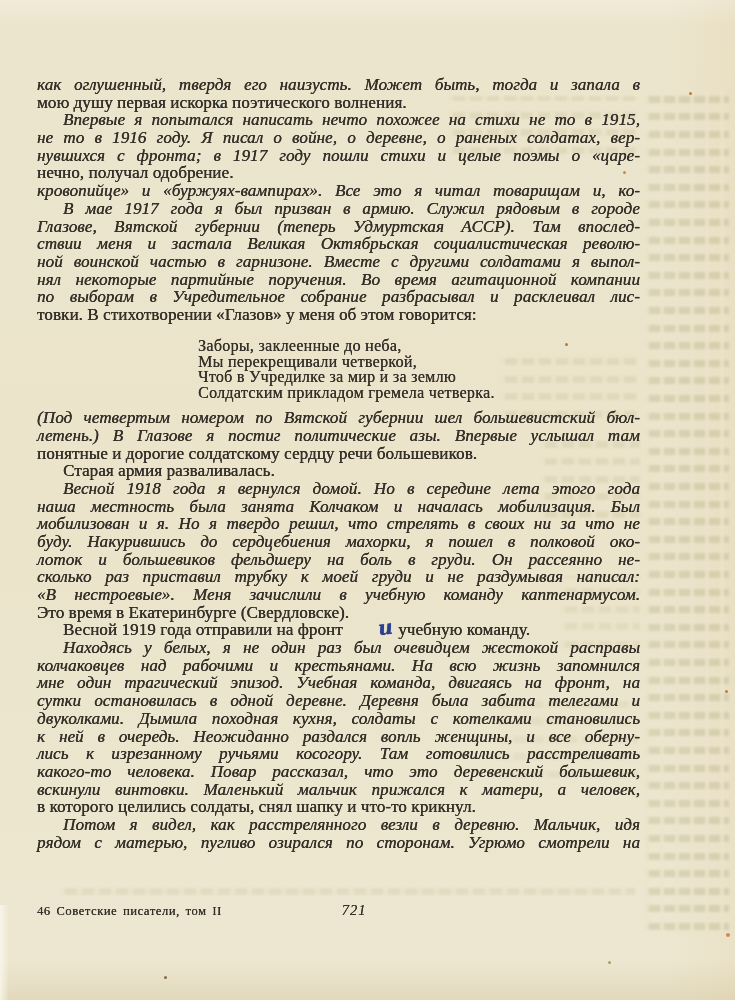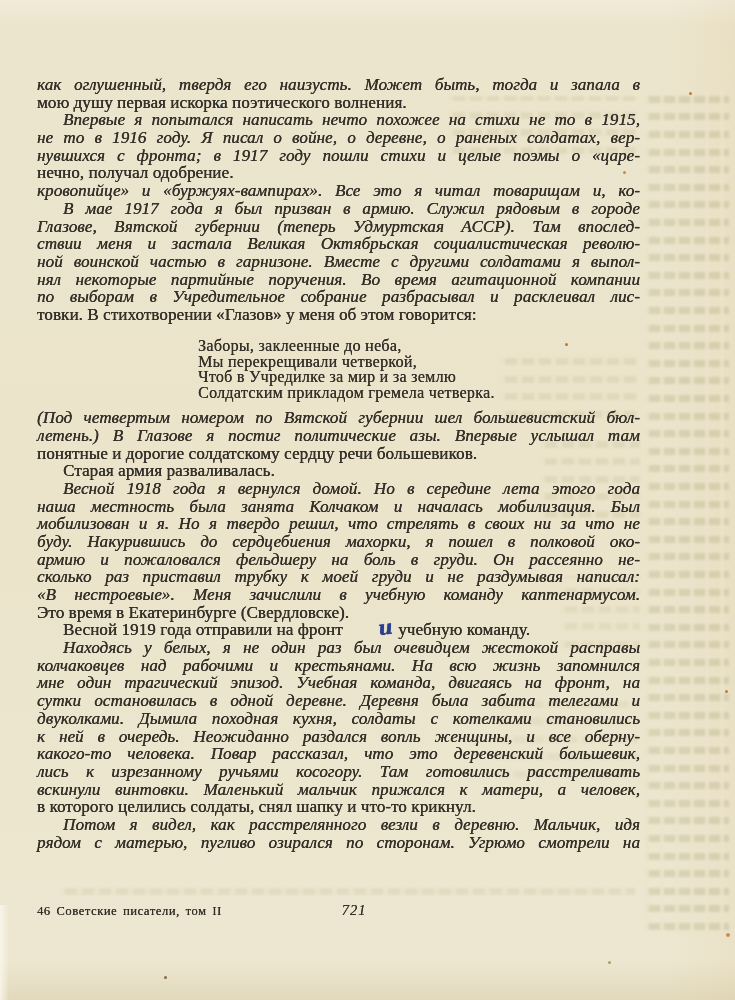--- a/index.html
+++ b/index.html
@@ -163,37 +163,37 @@
         <div class="line">понятные и дорогие солдатскому сердцу речи большевиков.</div>
       </div>
       <div class="para body">
         <div class="line indent">Старая армия разваливалась.</div>
       </div>
       <div class="para body">
         <div class="line just indent">Весной 1918 года я вернулся домой. Но в середине лета этого года</div>
         <div class="line just">наша местность была занята Колчаком и началась мобилизация. Был</div>
         <div class="line just">мобилизован и я. Но я твердо решил, что стрелять в своих ни за что не</div>
         <div class="line just">буду. Накурившись до сердцебиения махорки, я пошел в полковой око-</div>
-        <div class="line just">армию и пожаловался фельдшеру на боль в груди. Он рассеянно не-</div>
+        <div class="line just">лоток и большевиков фельдшеру на боль в груди. Он рассеянно не-</div>
         <div class="line just">сколько раз приставил трубку к моей груди и не раздумывая написал:</div>
         <div class="line just">«В нестроевые». Меня зачислили в учебную команду каптенармусом.</div>
         <div class="line">Это время в Екатеринбурге (Свердловске).</div>
       </div>
       <div class="para body">
         <div class="line indent"><span>Весной 1919 года отправили на фронт </span><span class="handmark">и</span><span> учебную команду.</span></div>
       </div>
       <div class="para body">
         <div class="line just indent">Находясь у белых, я не один раз был очевидцем жестокой расправы</div>
         <div class="line just">колчаковцев над рабочими и крестьянами. На всю жизнь запомнился</div>
         <div class="line just">мне один трагический эпизод. Учебная команда, двигаясь на фронт, на</div>
         <div class="line just">сутки остановилась в одной деревне. Деревня была забита телегами и</div>
         <div class="line just">двуколками. Дымила походная кухня, солдаты с котелками становились</div>
         <div class="line just">к ней в очередь. Неожиданно раздался вопль женщины, и все оберну-</div>
+        <div class="line just">лись к изрезанному ручьями косогору. Там готовились расстреливать</div>
         <div class="line just">какого-то человека. Повар рассказал, что это деревенский большевик,</div>
-        <div class="line just">лись к изрезанному ручьями косогору. Там готовились расстреливать</div>
         <div class="line just">вскинули винтовки. Маленький мальчик прижался к матери, а человек,</div>
         <div class="line">в которого целились солдаты, снял шапку и что-то крикнул.</div>
       </div>
       <div class="para body">
         <div class="line just indent">Потом я видел, как расстрелянного везли в деревню. Мальчик, идя</div>
         <div class="line just">рядом с матерью, пугливо озирался по сторонам. Угрюмо смотрели на</div>
       </div>
     </div>
 
   <div class="footer">

